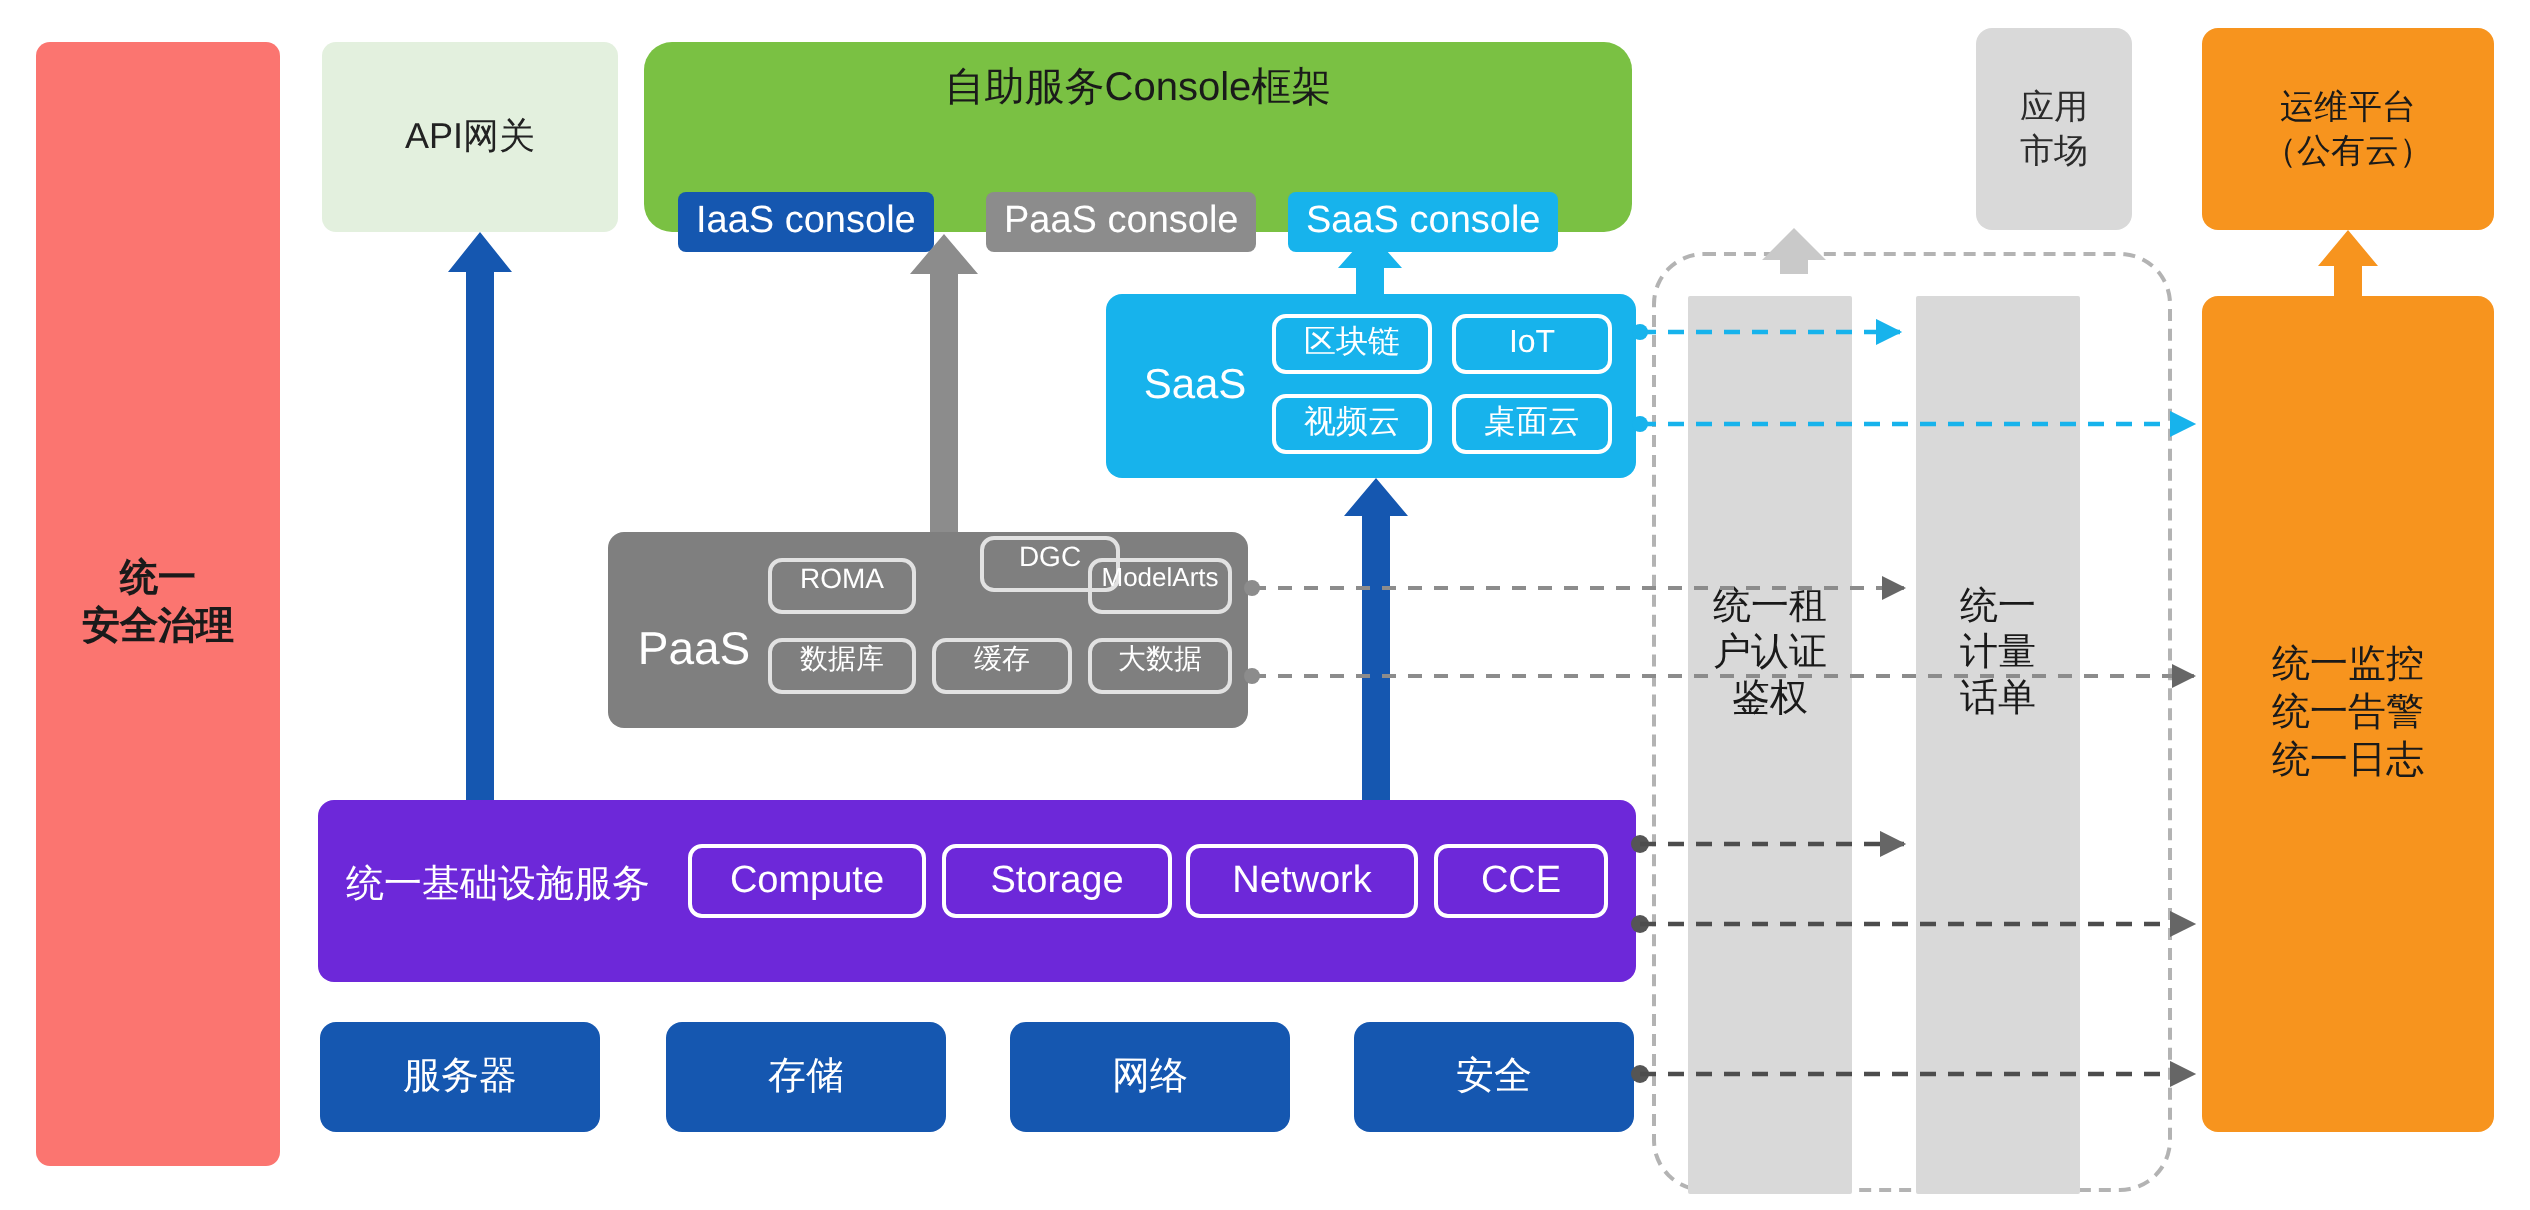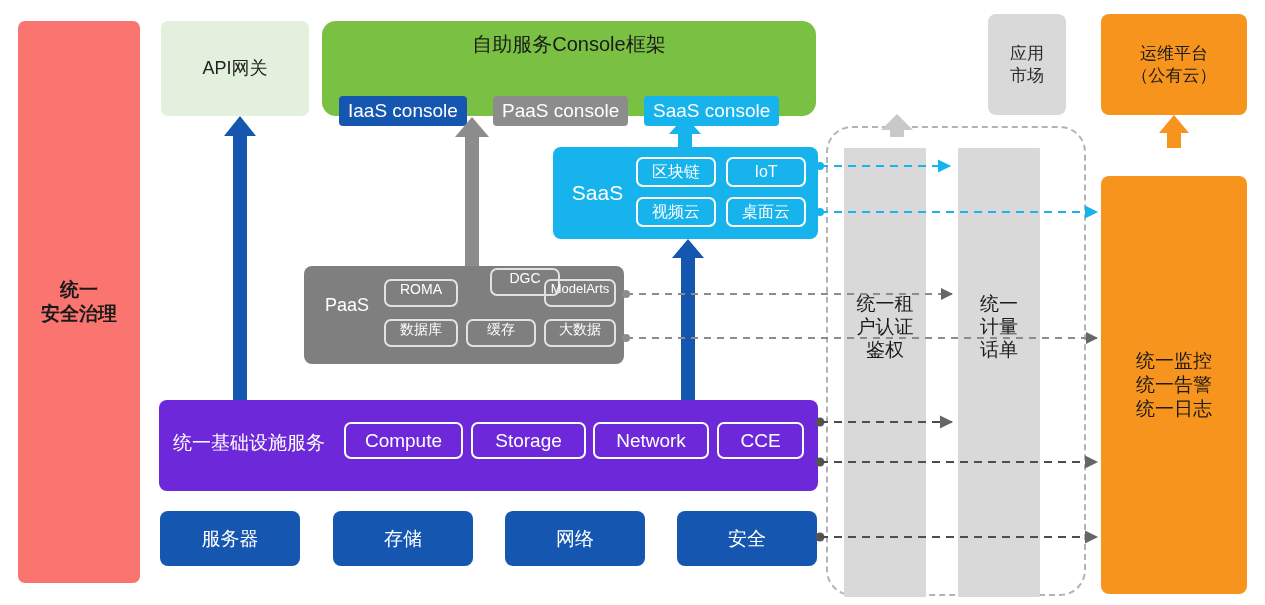--- a/index.html
+++ b/index.html
@@ -135,23 +135,23 @@
 
   
   #paas-box {
     left: 304px; top: 266px; width: 320px; height: 98px;
     background: #7f7f7f;
     border-radius: 8px;
     display: block;
   }
   #paas-label {
     position: absolute;
-    left: 10px; top: 28px; width: 66px;
-    color: #ffffff;
-    font-size: 18px;
+    left: 10px; top: 44px; width: 66px;
+    color: #ffffff;
+    font-size: 23px;
     text-align: center;
   }
   .paas-chip {
     position: absolute;
     border: 2px solid #e2e2e2;
     border-radius: 7px;
     color: #ffffff;
     font-size: 14px;
     display: flex;
     align-items: flex-start;
@@ -240,21 +240,20 @@
   }
 
   
   #ops-col {
     left: 1101px; top: 148px; width: 146px; height: 418px;
     background: #f7941e;
     border-radius: 8px;
     color: #1a1a1a;
     font-size: 19px;
     font-weight: 400;
-    margin-top: 28px;
   }
 
   
   #arrow-layer {
     position: absolute;
     left: 0; top: 0;
     width: 1265px; height: 605px;
     pointer-events: none;
   }
 </style>

